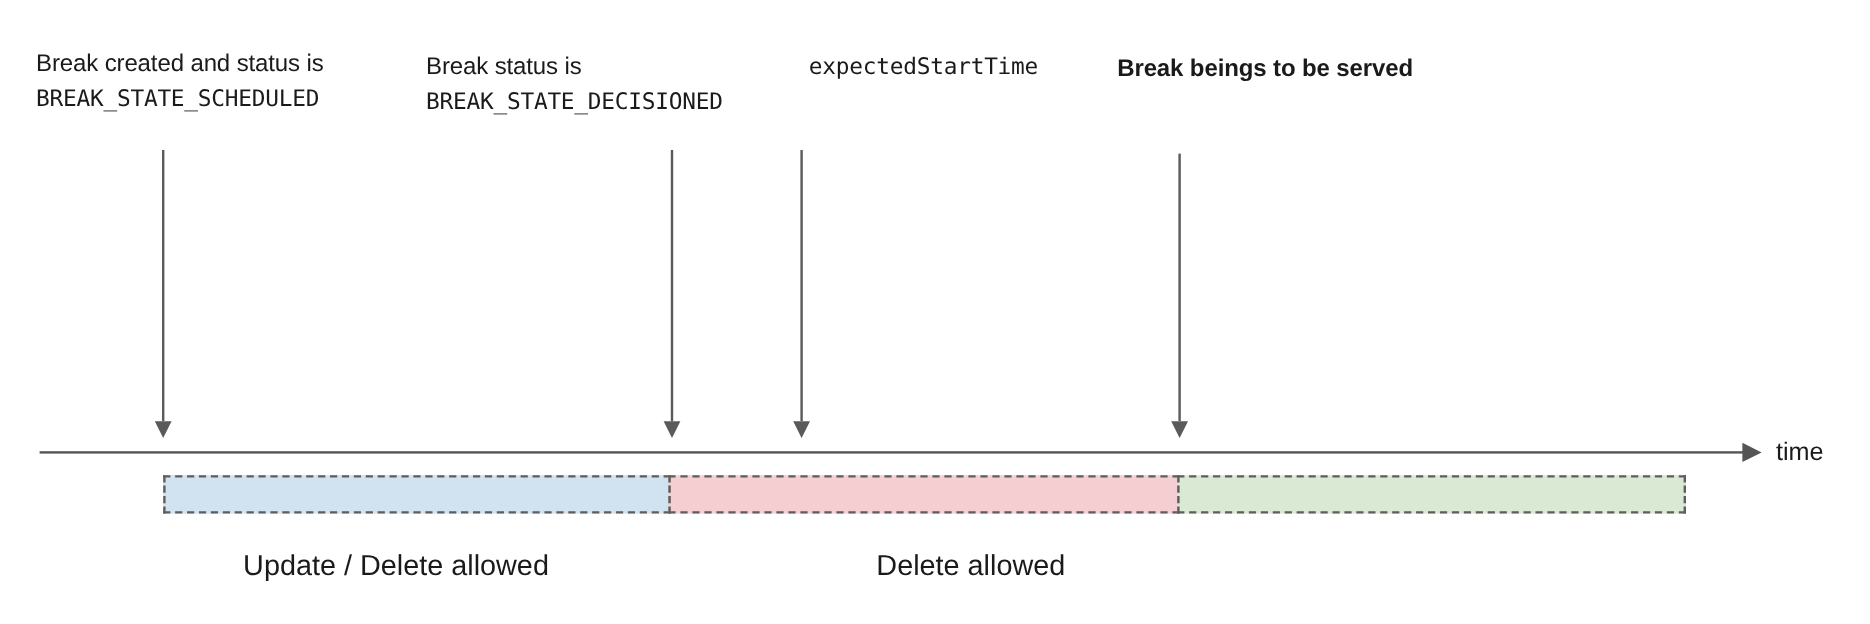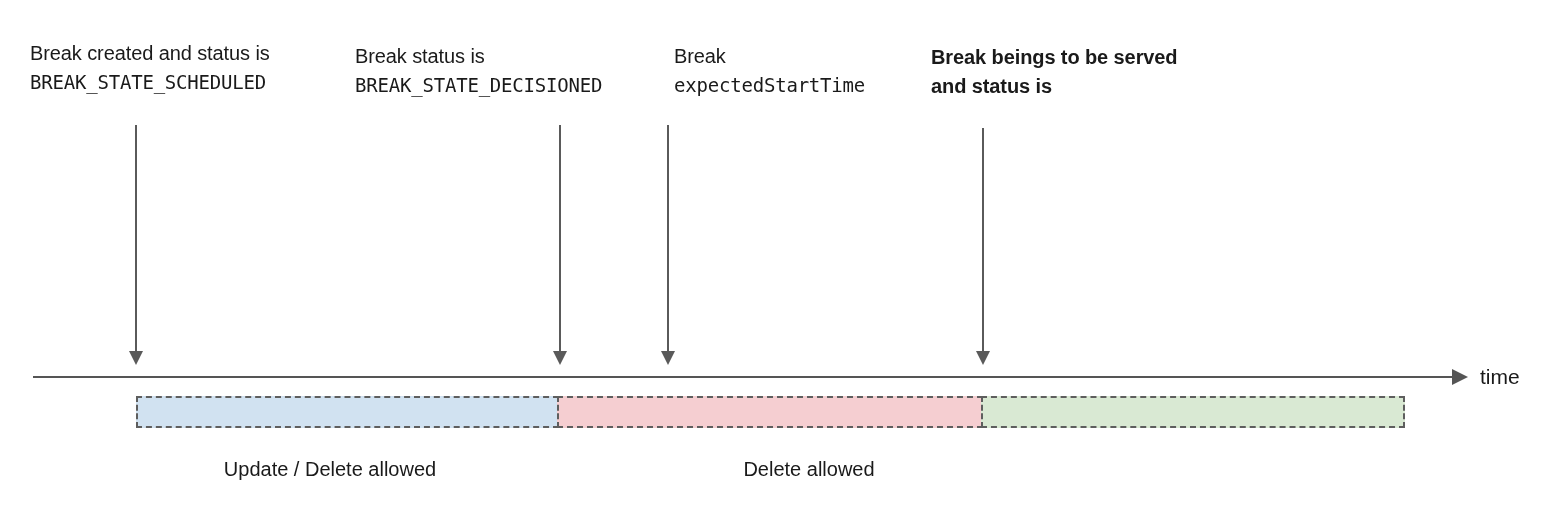--- a/index.html
+++ b/index.html
@@ -96,21 +96,21 @@
     border: 2px dashed #5e5e5e;
   }
   .segment + .segment {
     border-left: 2px dashed #5e5e5e;
     margin-left: -2px;
   }
 
   .phase-label {
     position: absolute;
     top: 458px;
-    font-size: 20px;
+    font-size: 24px;
     color: #1a1a1a;
     font-family: "Liberation Sans", sans-serif;
     white-space: nowrap;
     text-align: center;
     transform: translateX(-50%);
   }
 </style>
 </head>
 <body>
 
@@ -120,27 +120,25 @@
     <span class="annot-line sans">Break status is</span>
     <span class="annot-line mono">BREAK_STATE_DECISIONED</span>
   </div>
 
   <div class="annot" style="left:30px; top:39px;">
     <span class="annot-line sans">Break created and status is</span>
     <span class="annot-line mono">BREAK_STATE_SCHEDULED</span>
   </div>
 
   <div class="annot" style="left:674px; top:42px;">
-    <span class="annot-line sans">Break</span>
     <span class="annot-line mono">expectedStartTime</span>
   </div>
 
   <div class="annot" style="left:931px; top:43px;font-weight:bold;">
     <span class="annot-line sans">Break beings to be served</span>
-    <span class="annot-line sans">and status is</span>
   </div>
 
   <div class="marker-arrow" style="left:129px; top:125px; height:240px;">
     <div class="stem" style="height:226px;"></div>
     <div class="head" style="top:226px;"></div>
   </div>
 
   <div class="marker-arrow" style="left:553px; top:125px; height:240px;">
     <div class="stem" style="height:226px;"></div>
     <div class="head" style="top:226px;"></div>

